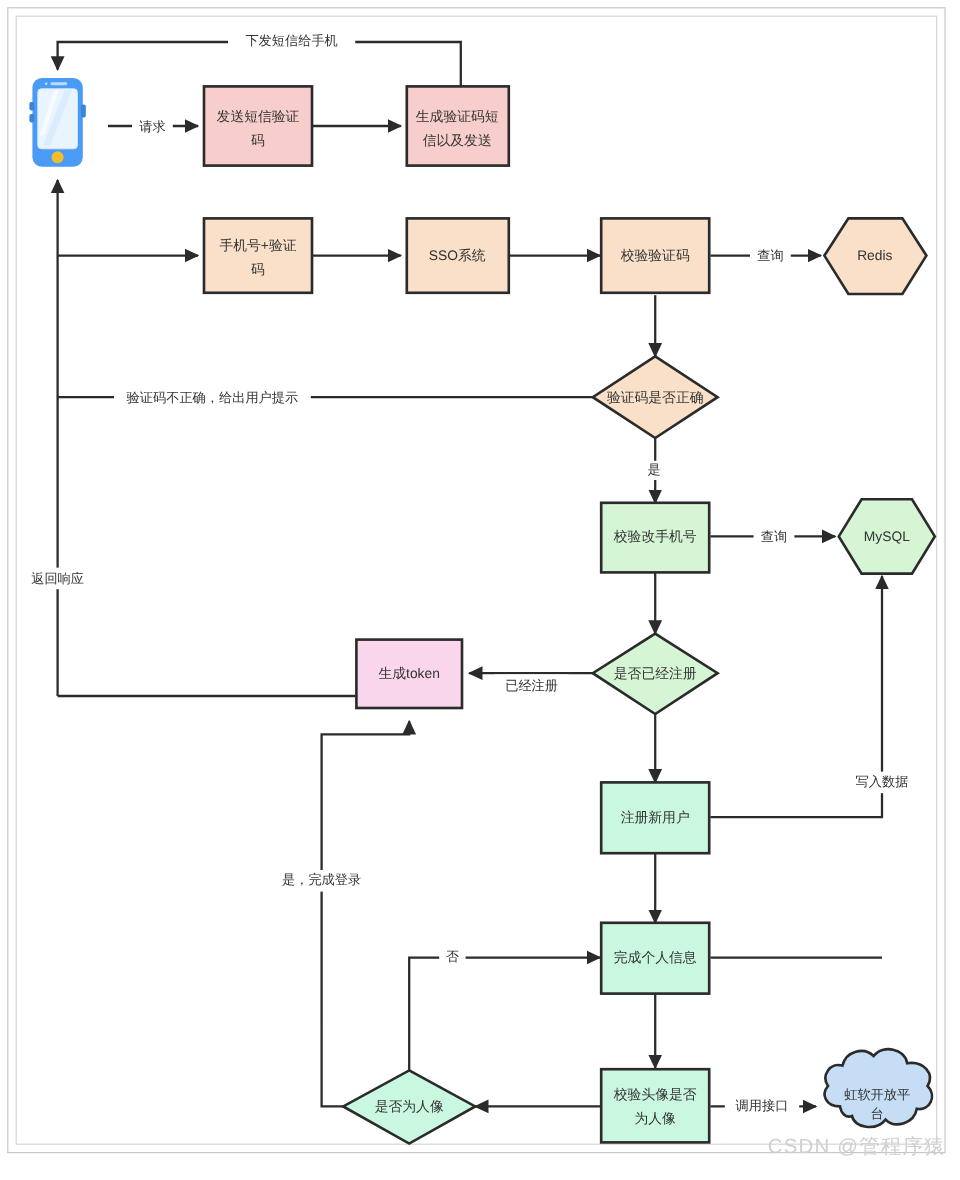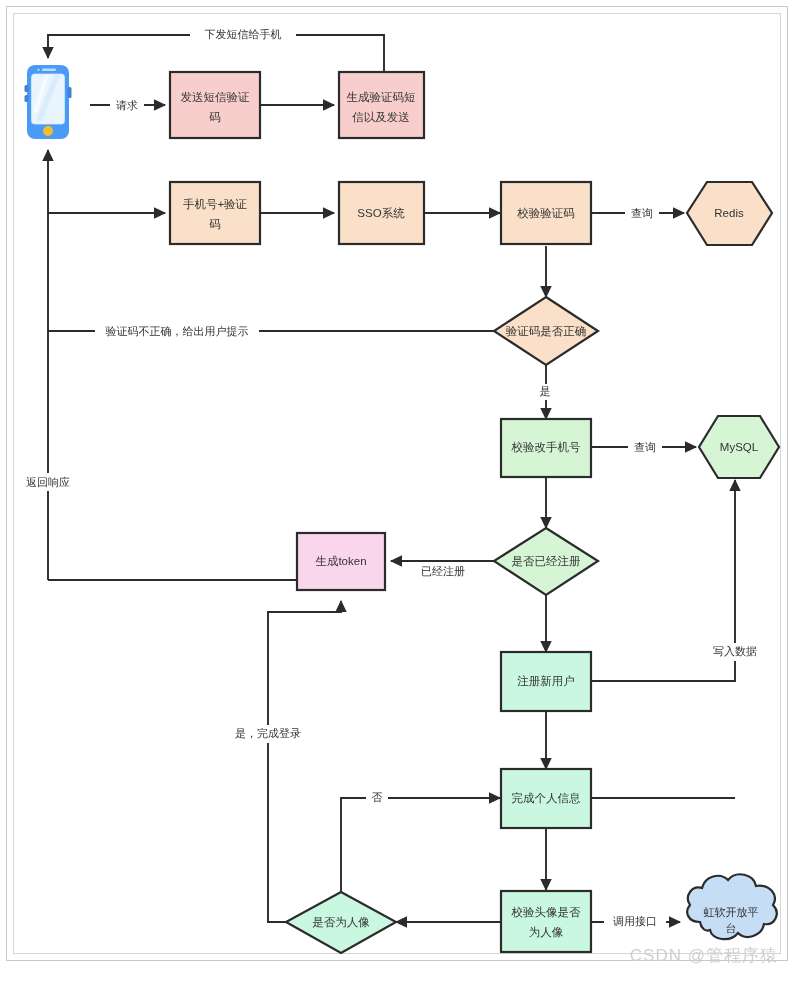--- a/index.html
+++ b/index.html
@@ -57,21 +57,21 @@
     stroke: #2b2b2b;
     stroke-width: 2.2;
   }
   .edge {
     stroke: #2b2b2b;
     stroke-width: 1.9;
     fill: none;
   }
   .watermark {
     position: absolute;
-    right: 22px;
+    right: 12px;
     bottom: 16px;
     font-size: 17px;
     color: #cfcfcf;
     font-family: "Liberation Sans", "DejaVu Sans", sans-serif;
     letter-spacing: 1px;
     user-select: none;
   }
   
   .phone-icon {
     position: absolute;

